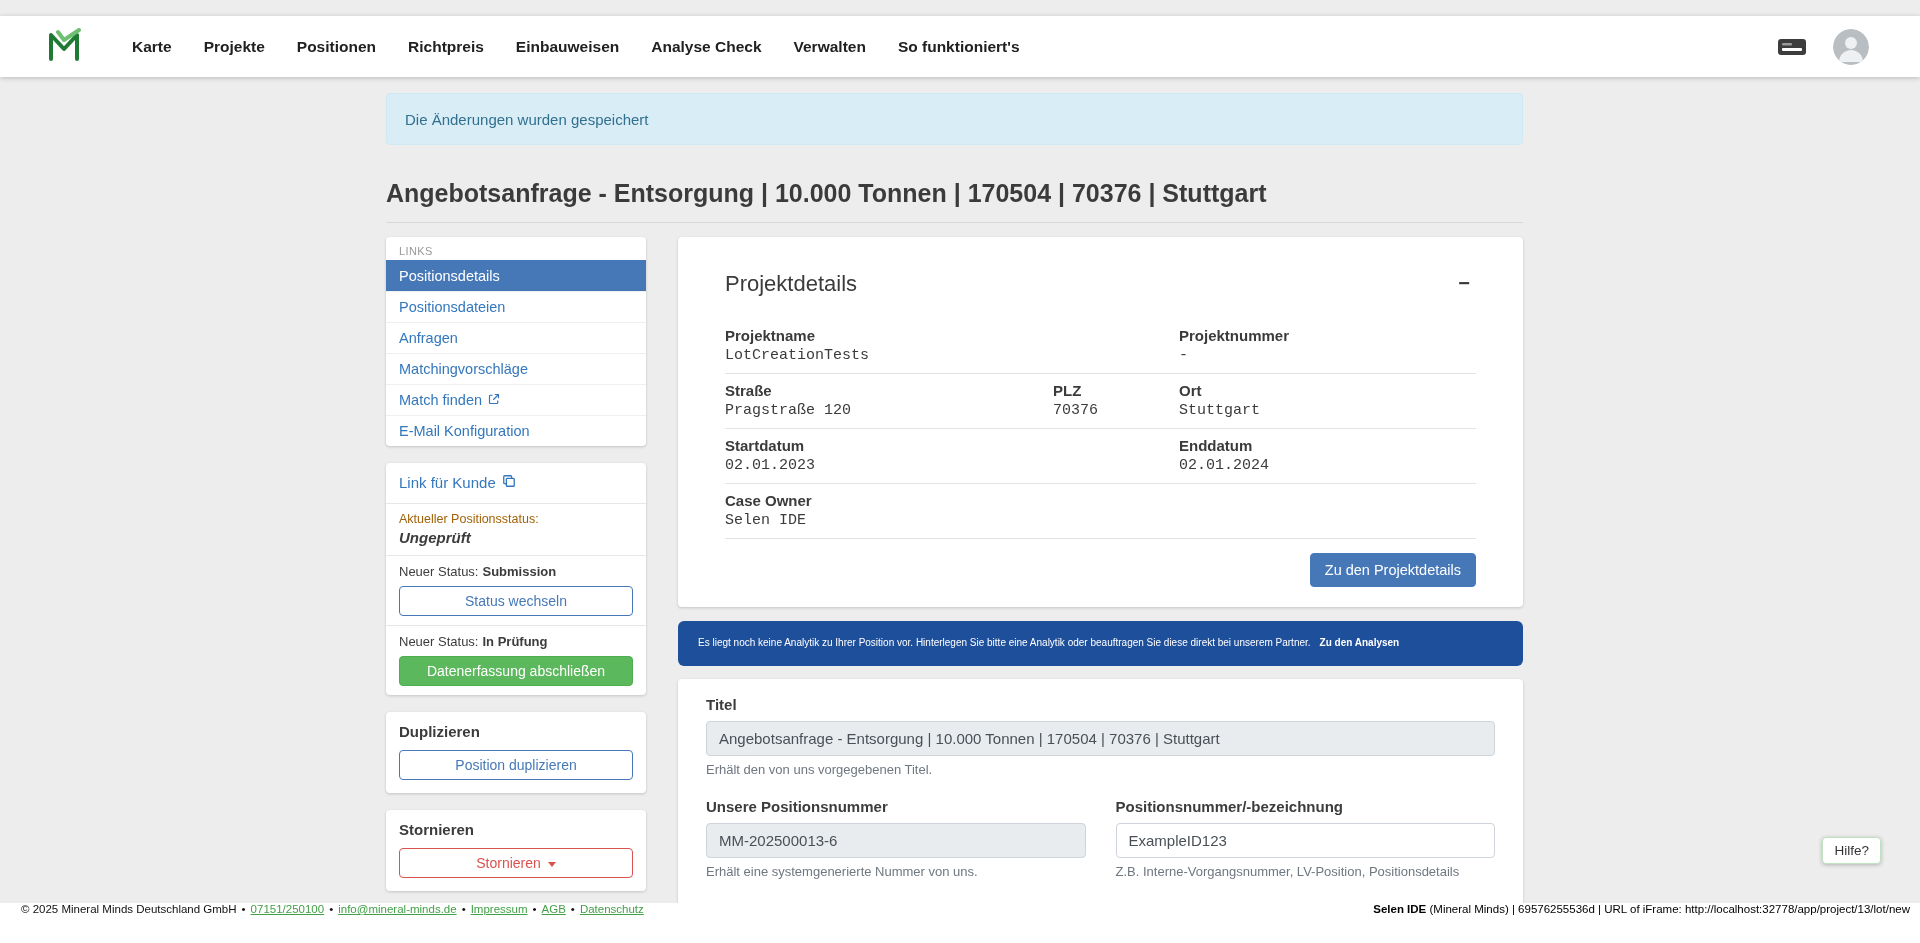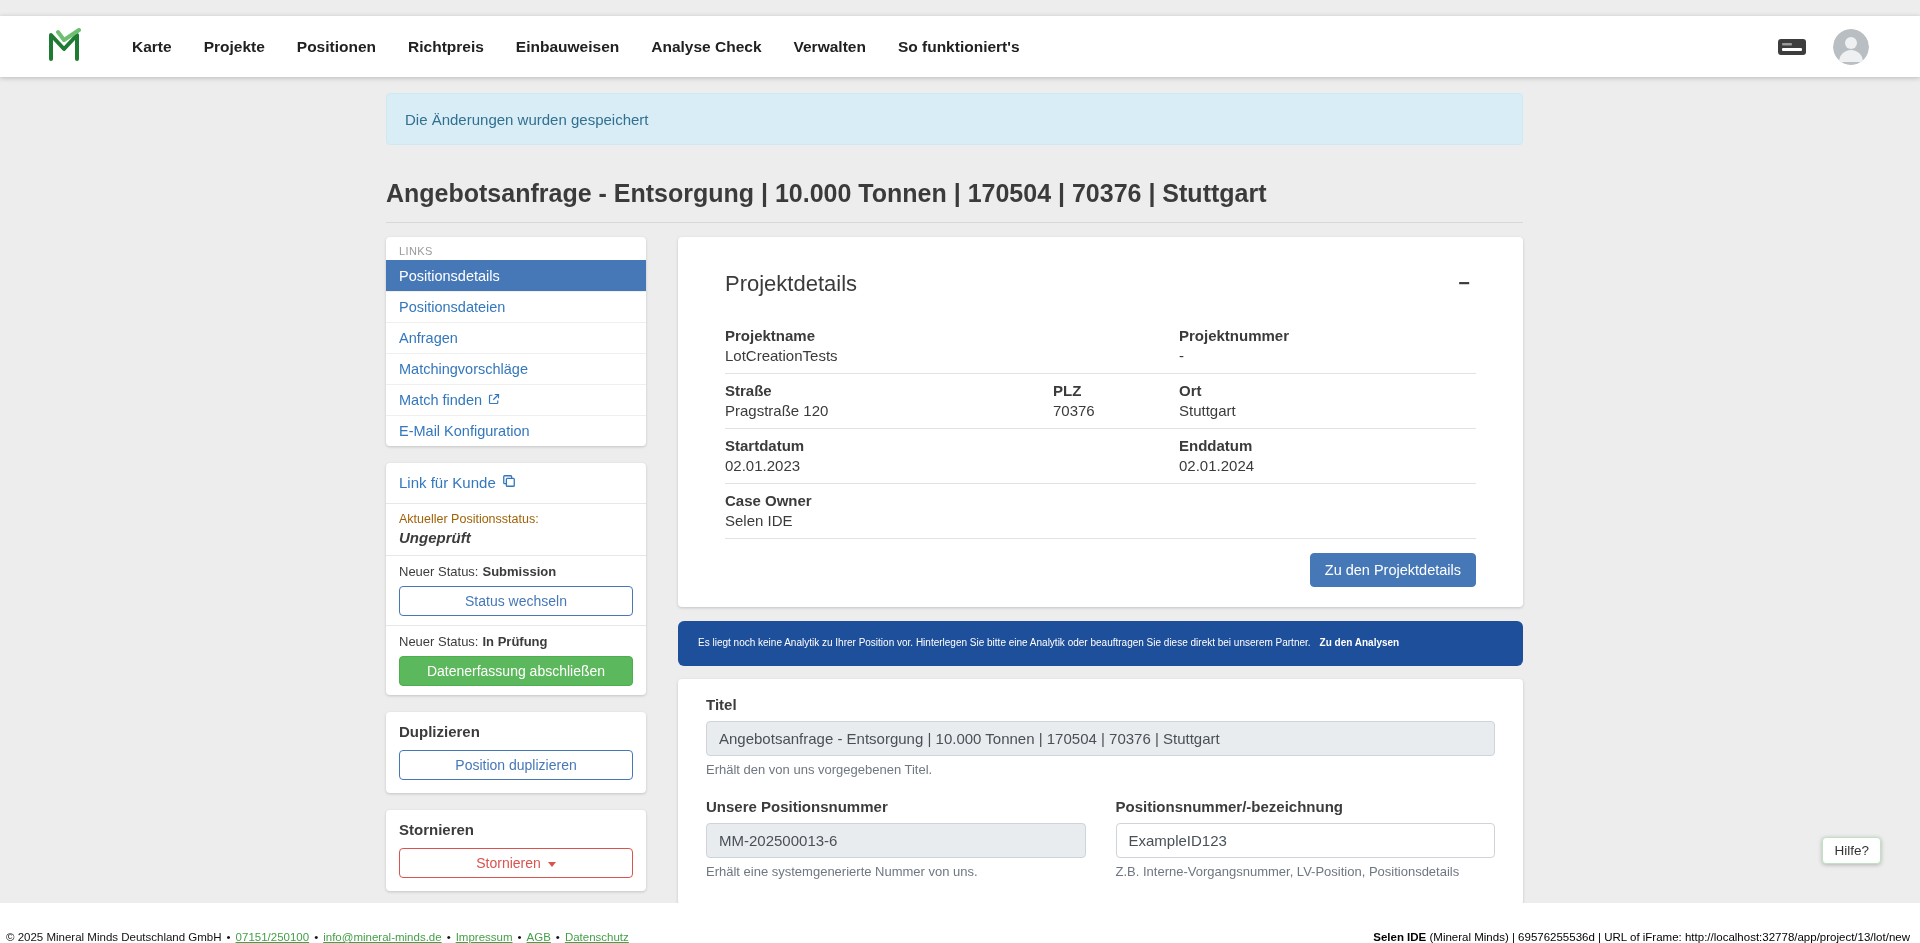--- a/index.html
+++ b/index.html
@@ -82,21 +82,21 @@
   
   .project-card { padding: 34px 47px 20px; margin-bottom: 14px; }
   .proj-header { display: flex; justify-content: space-between; align-items: flex-start; margin-bottom: 22px; }
   .proj-header h2 { font-size: 22px; font-weight: 400; color: #3b3b3b; }
   .collapse-btn { background: none; border: none; font-size: 20px; font-weight: bold; color: #3b3b3b; cursor: pointer; line-height: 1; padding: 2px 6px; }
   .field-row { display: flex; padding: 8px 0 9px; border-bottom: 1px solid #e2e2e2; }
   .cell-1 { width: 328px; }
   .cell-2 { width: 126px; }
   .cell-3 { flex: 1; }
   .f-label { font-weight: bold; font-size: 15px; margin-bottom: 3px; color: #3b3b3b; }
-  .f-value { font-size: 15px; color: #3b3b3b; }
+  .f-value { font-size: 15px; color: #3b3b3b; font-family: Liberation Mono, monospace; }
   .proj-actions { display: flex; justify-content: flex-end; margin-top: 14px; }
   .btn-blue {
     background: #4678b8; border: 1px solid #4678b8; color: #fff;
     padding: 8px 14px; font-size: 14.5px; border-radius: 4px; cursor: pointer; font-family: inherit;
   }
 
   
   .banner {
     background: #1e4f9b; color: #fff; border-radius: 6px;
     padding: 15px 20px; font-size: 10px; line-height: 1.48; margin-bottom: 13px;
@@ -120,22 +120,22 @@
     position: absolute; right: 39px; bottom: 79px; z-index: 30;
     background: #fff; border: 1px solid #bfe3c1; border-radius: 4px;
     padding: 5px 11px; font-size: 13.5px; color: #333;
     box-shadow: 0 1px 4px rgba(0,0,0,0.25); cursor: pointer; font-family: inherit;
   }
 
   
   .footer {
     position: absolute; left: 0; bottom: 0; width: 100%; height: 40px;
     background: #fff; z-index: 25;
-    display: flex; align-items: flex-end; justify-content: space-between;
-    padding: 0 10px 0 6px; font-size: 11.5px; color: #111;
+    display: flex; align-items: flex-start; justify-content: space-between;
+    padding: 0 10px 0 21px; font-size: 11.5px; color: #111;
   }
   .f-left { display: flex; align-items: center; gap: 5px; white-space: nowrap; }
   .f-left a { color: #43a047; text-decoration: underline; }
   .dot { color: #111; }
   .f-right { white-space: nowrap; color: #000; }
   .f-right strong { font-weight: bold; }
 </style>
 </head>
 <body>
 

